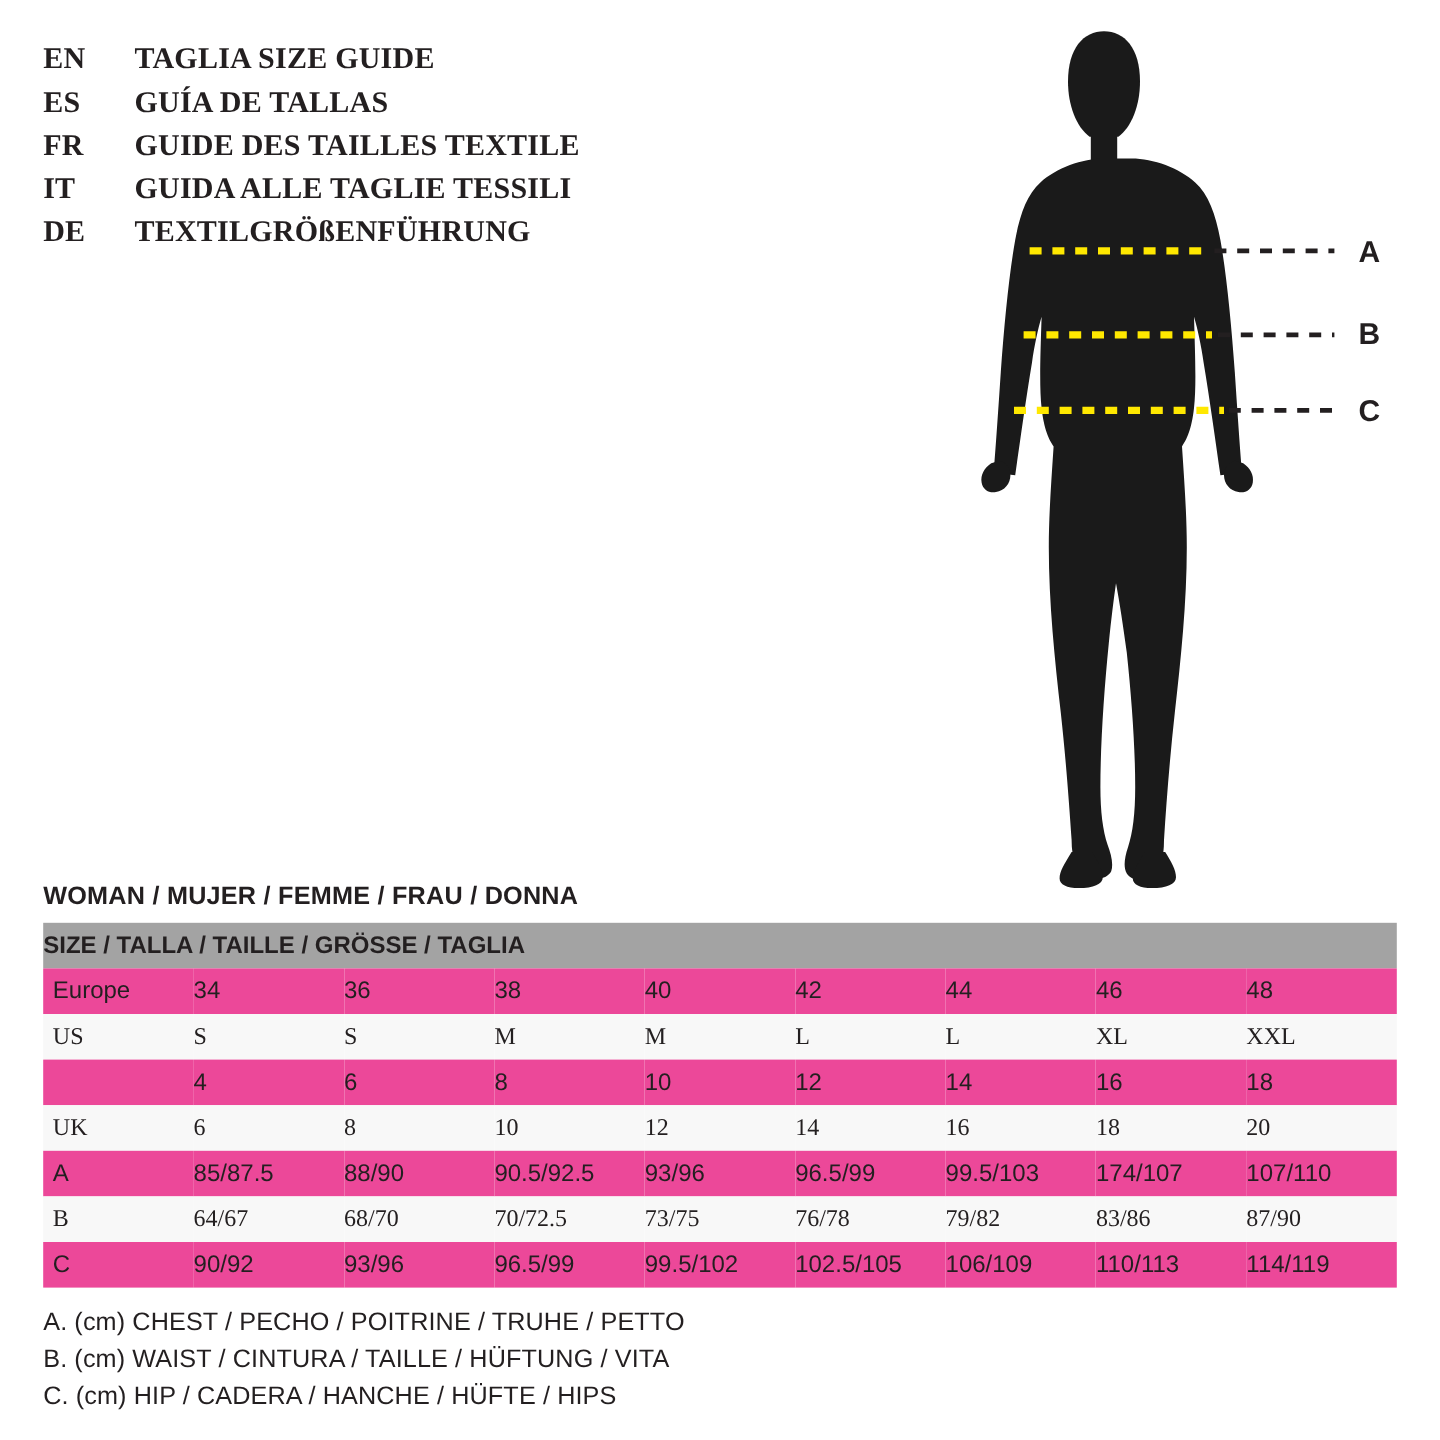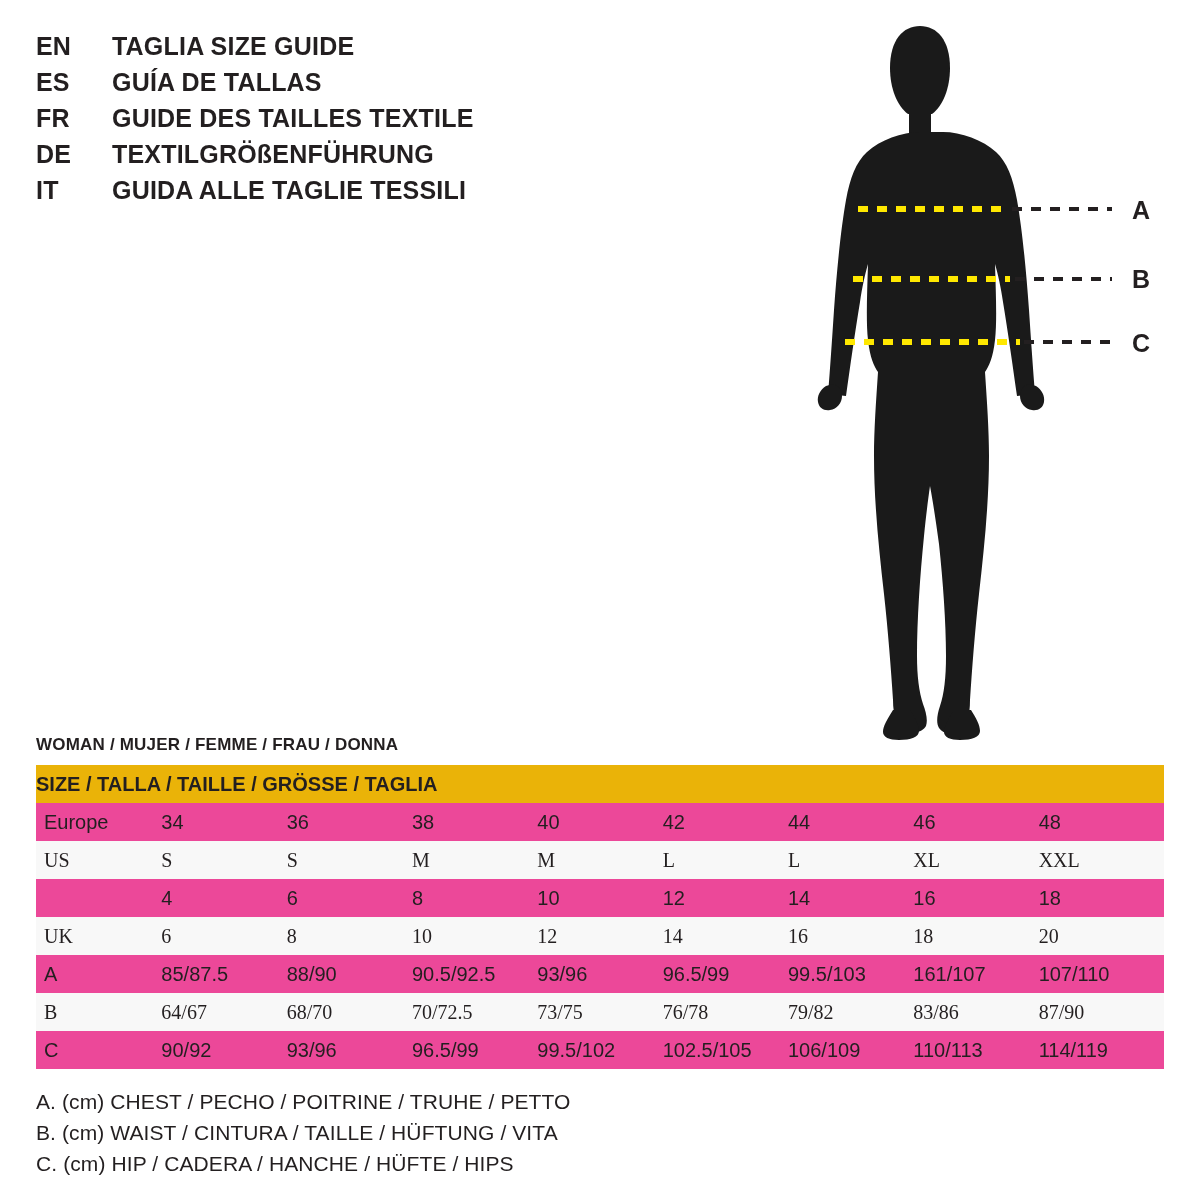--- a/index.html
+++ b/index.html
@@ -18,25 +18,26 @@
 
   
   .lang-block {
     position: absolute;
     left: 36px;
     top: 28px;
     width: 620px;
   }
   .lang-row {
     display: flex;
-    align-items: center;
+    align-items: flex-end;
     height: 36px;
     font-size: 25px;
     font-weight: bold;
     letter-spacing: .2px;
+    font-family: Liberation Serif, serif;
   }
   .lang-code {
     width: 76px;
     flex: 0 0 76px;
   }
   .lang-title {
     flex: 1 1 auto;
     white-space: nowrap;
   }
 
@@ -61,37 +62,37 @@
   .marker-c { left: 392px; top: 319px; }
 
   
   .table-section {
     position: absolute;
     left: 36px;
     top: 735px;
     width: 1128px;
   }
   .section-title {
-    font-size: 17px;
+    font-size: 21px;
     font-weight: bold;
     margin-bottom: 10px;
     letter-spacing: .2px;
   }
   table.size-table {
     border-collapse: collapse;
     width: 1128px;
     table-layout: fixed;
     font-size: 20px;
   }
   table.size-table td {
     padding: 5px 0;
     height: 28px;
   }
   .row-head td {
-    background: #eab308;
+    background: #a3a3a3;
     font-weight: bold;
     font-size: 20px;
     padding-left: 8px;
   }
   .row-odd td { background: #ec4899; }
   .row-even td { background: #f8f8f8; font-family: Liberation Serif, serif; }
   .col-label {
     padding-left: 8px !important;
     text-align: left;
     width: 190px;
@@ -124,26 +125,26 @@
   </div>
   <div class="lang-row">
     <span class="lang-code">ES</span>
     <span class="lang-title">GUÍA DE TALLAS</span>
   </div>
   <div class="lang-row">
     <span class="lang-code">FR</span>
     <span class="lang-title">GUIDE DES TAILLES TEXTILE</span>
   </div>
   <div class="lang-row">
+    <span class="lang-code">IT</span>
+    <span class="lang-title">GUIDA ALLE TAGLIE TESSILI</span>
+  </div>
+  <div class="lang-row">
     <span class="lang-code">DE</span>
     <span class="lang-title">TEXTILGRÖßENFÜHRUNG</span>
-  </div>
-  <div class="lang-row">
-    <span class="lang-code">IT</span>
-    <span class="lang-title">GUIDA ALLE TAGLIE TESSILI</span>
   </div>
 </div>
 
 <div class="figure-wrap">
   <svg width="420" height="740" viewBox="0 0 420 740" xmlns="http://www.w3.org/2000/svg">
     <g fill="#1a1a1a">
 
       <path d="M150 58 C150 30 163 16 180 16 C197 16 210 30 210 58 C210 78 203 96 192 104 L168 104 C157 96 150 78 150 58 Z"></path>
 
       <path d="M169 100 h22 v28 h-22 z"></path>
@@ -265,21 +266,21 @@
       </tr>
 
       <tr class="row-odd">
         <td class="col-label">A</td>
         <td class="cell">85/87.5</td>
         <td class="cell">88/90</td>
         <td class="cell">90.5/92.5</td>
         <td class="cell">93/96</td>
         <td class="cell">96.5/99</td>
         <td class="cell">99.5/103</td>
-        <td class="cell">161/107</td>
+        <td class="cell">174/107</td>
         <td class="cell">107/110</td>
       </tr>
 
       <tr class="row-even">
         <td class="col-label">B</td>
         <td class="cell">64/67</td>
         <td class="cell">68/70</td>
         <td class="cell">70/72.5</td>
         <td class="cell">73/75</td>
         <td class="cell">76/78</td>

